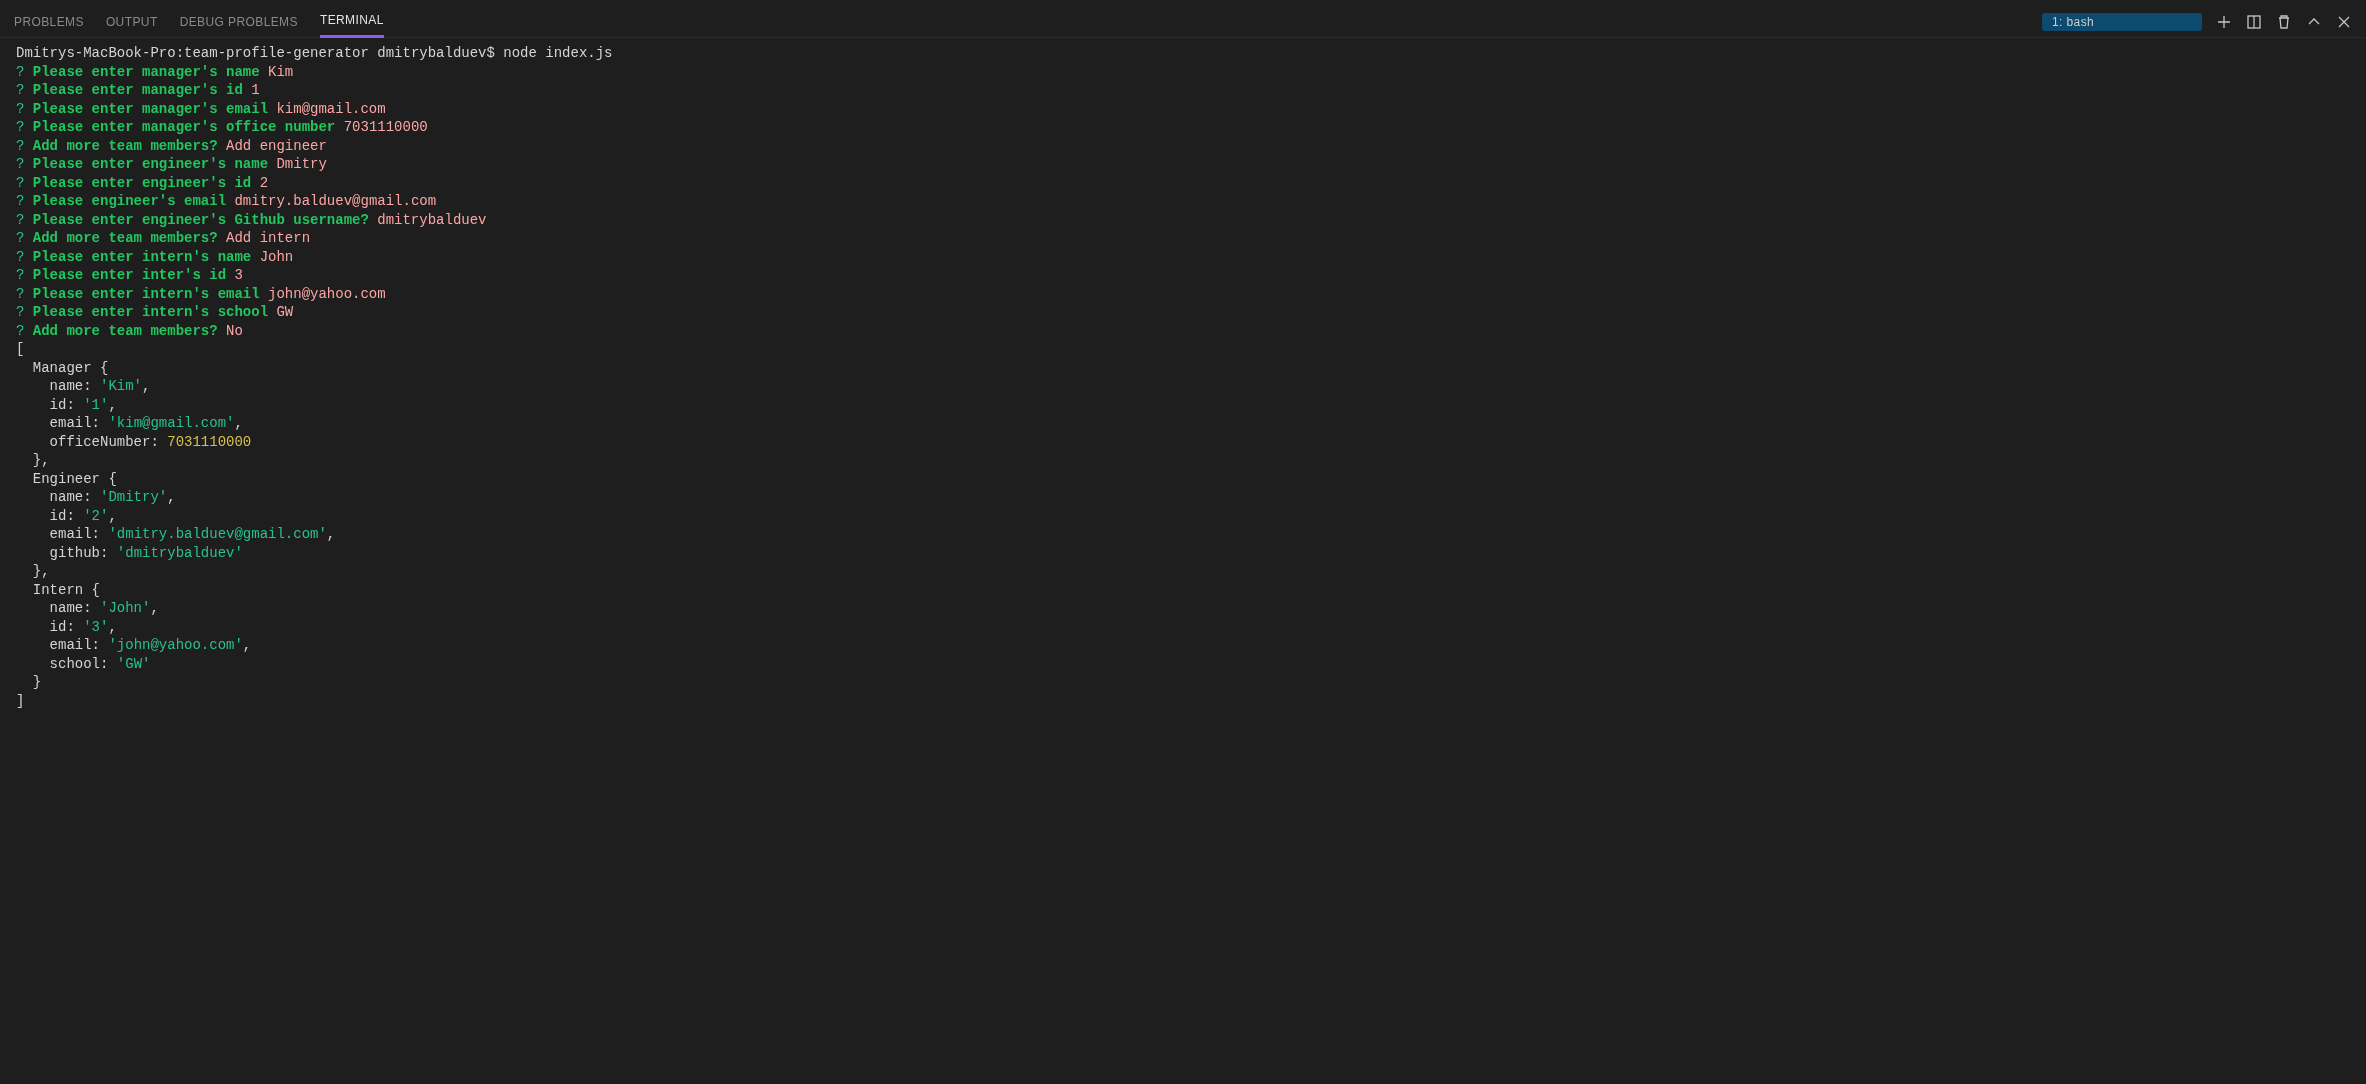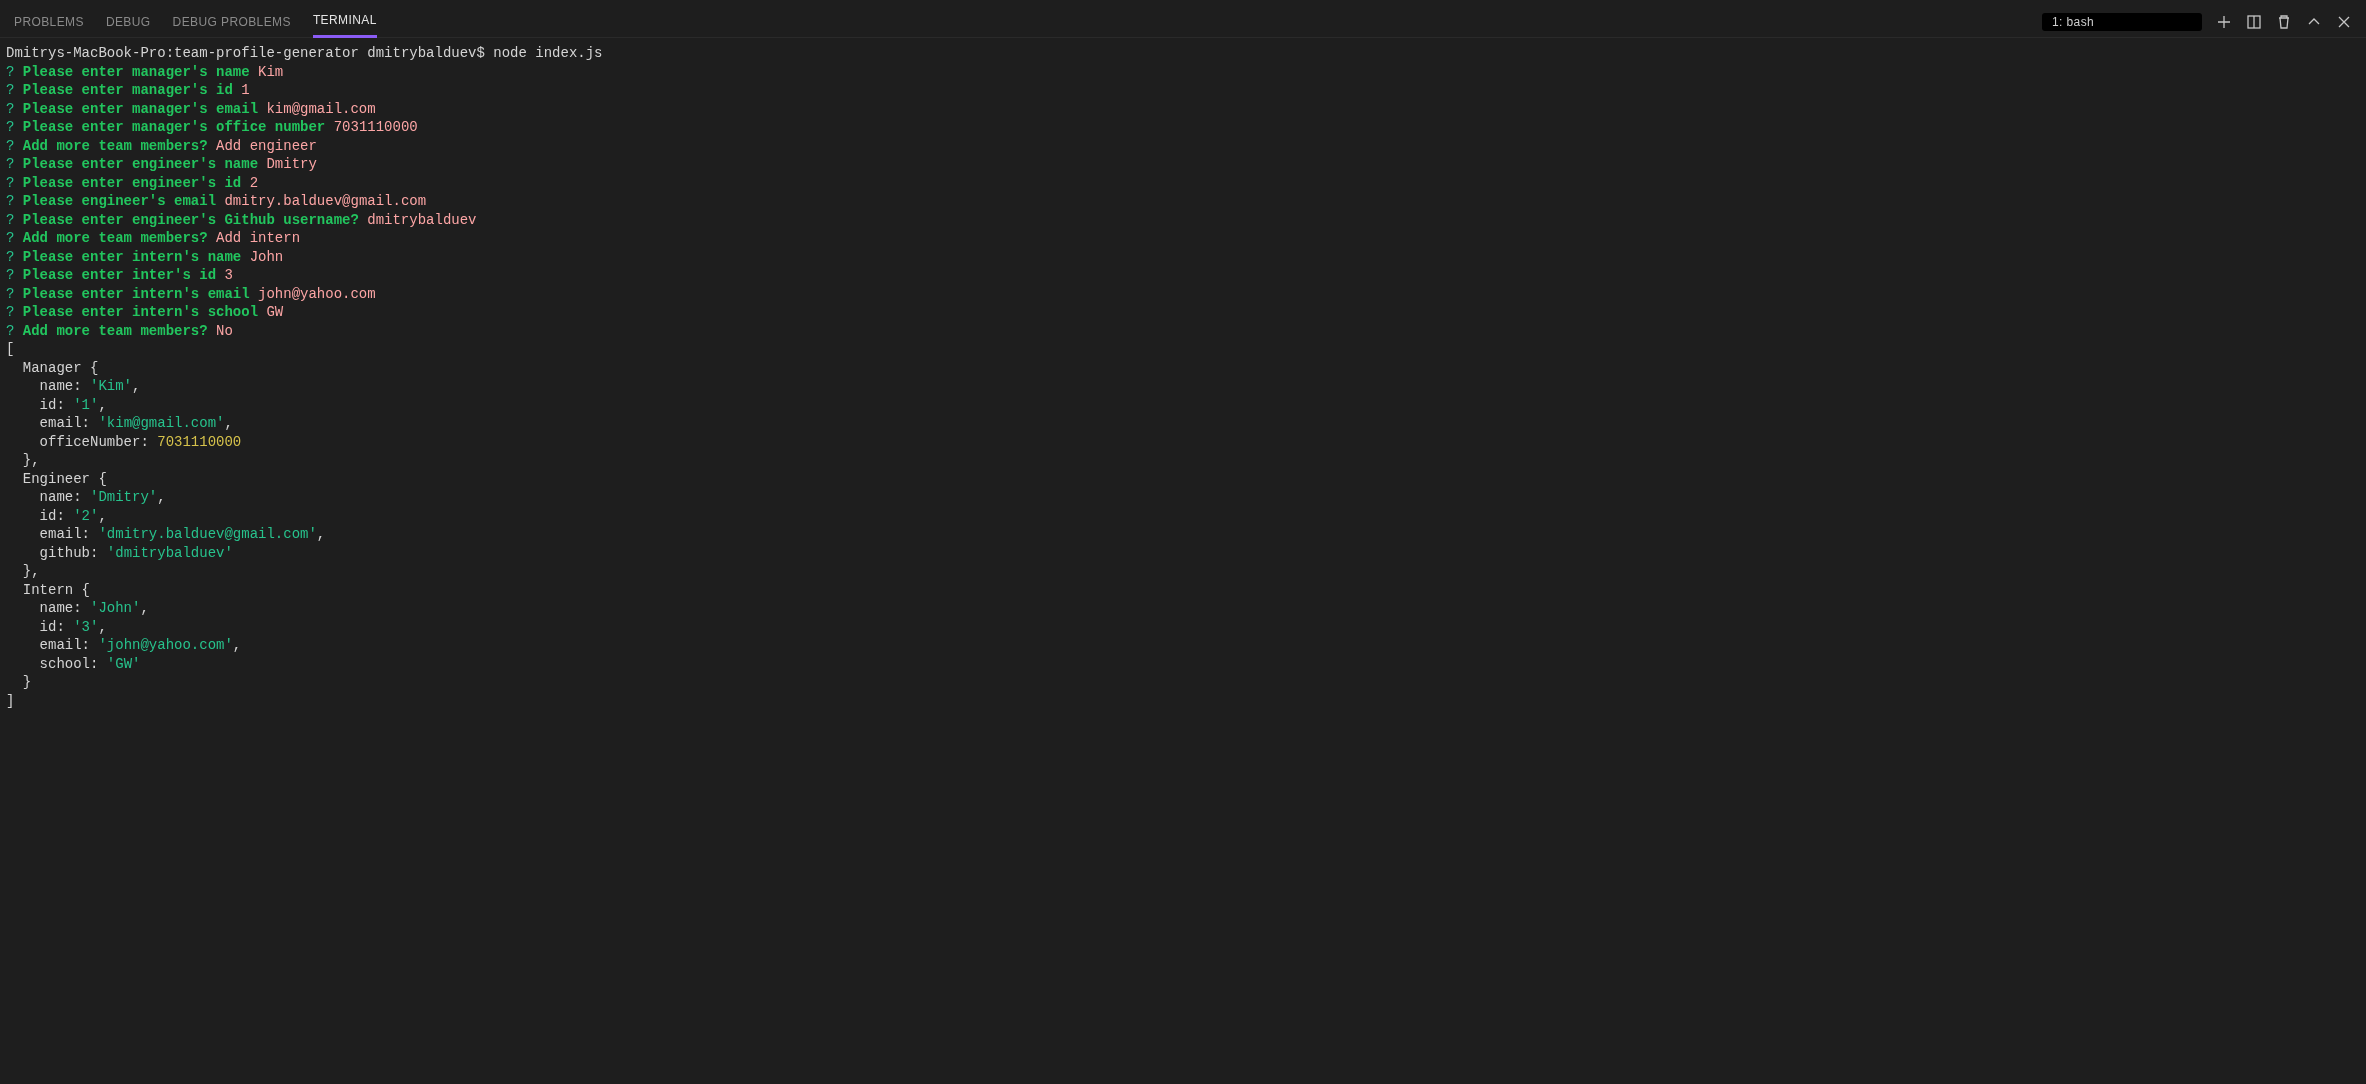--- a/index.html
+++ b/index.html
@@ -16,52 +16,52 @@
     border-bottom: 1px solid #2a2a2a;
     font-family: -apple-system, "Segoe UI", sans-serif;
     font-size: 12px; letter-spacing: .4px;
     color: #8a8a8a;
   }
   .panel-tabs .tab { margin-right: 22px; cursor: pointer; padding: 8px 0; }
   .panel-tabs .tab.active { color:#e4e4e4; border-bottom: 3px solid #8b5cf6; }
   .panel-tabs .spacer { flex:1; }
   .shell-select {
     display:flex; align-items:center; gap:6px;
-    background:#000000; color:#cfcfcf;
+    background:#0c4a6e; color:#cfcfcf;
     font-size:12px; border-radius:3px;
     padding: 2px 6px 2px 10px; min-width: 160px;
     justify-content: space-between;
     cursor: pointer;
   }
   .panel-icons { display:flex; align-items:center; gap:14px; margin-left:14px; color:#c5c5c5; }
   .panel-icons .ico { width:16px; height:16px; display:flex; align-items:center; justify-content:center; cursor:pointer; }
   .panel-icons svg { width:16px; height:16px; stroke:#c5c5c5; fill:none; stroke-width:1.3; }
   .terminal {
-    padding: 6px 14px 14px 6px;
+    padding: 6px 14px 14px 16px;
     line-height: 18.5px;
     white-space: pre;
     font-size: 14px;
     color:#d4d4d4;
     overflow:auto;
     height: calc(100% - 38px);
   }
   .c-green  { color:#27c28c; }
   .c-bold   { font-weight:700; color:#22c55e; }
   .c-cyan   { color:#fca5a5; }
   .c-yellow { color:#d6c24b; }
   .line { display:block; }
 </style>
 </head>
 <body>
 
 <div class="top-strip"></div>
 
 <div class="panel-tabs">
   <div class="tab">PROBLEMS</div>
-  <div class="tab">DEBUG</div>
+  <div class="tab">OUTPUT</div>
   <div class="tab">DEBUG PROBLEMS</div>
   <div class="tab active">TERMINAL</div>
   <div class="spacer"></div>
 
   <div class="shell-select">
     <span>1: bash</span>
     <span>
       <svg viewBox="0 0 16 16">
           <path d="M3 6l5 5 5-5"></path>
         </svg>

